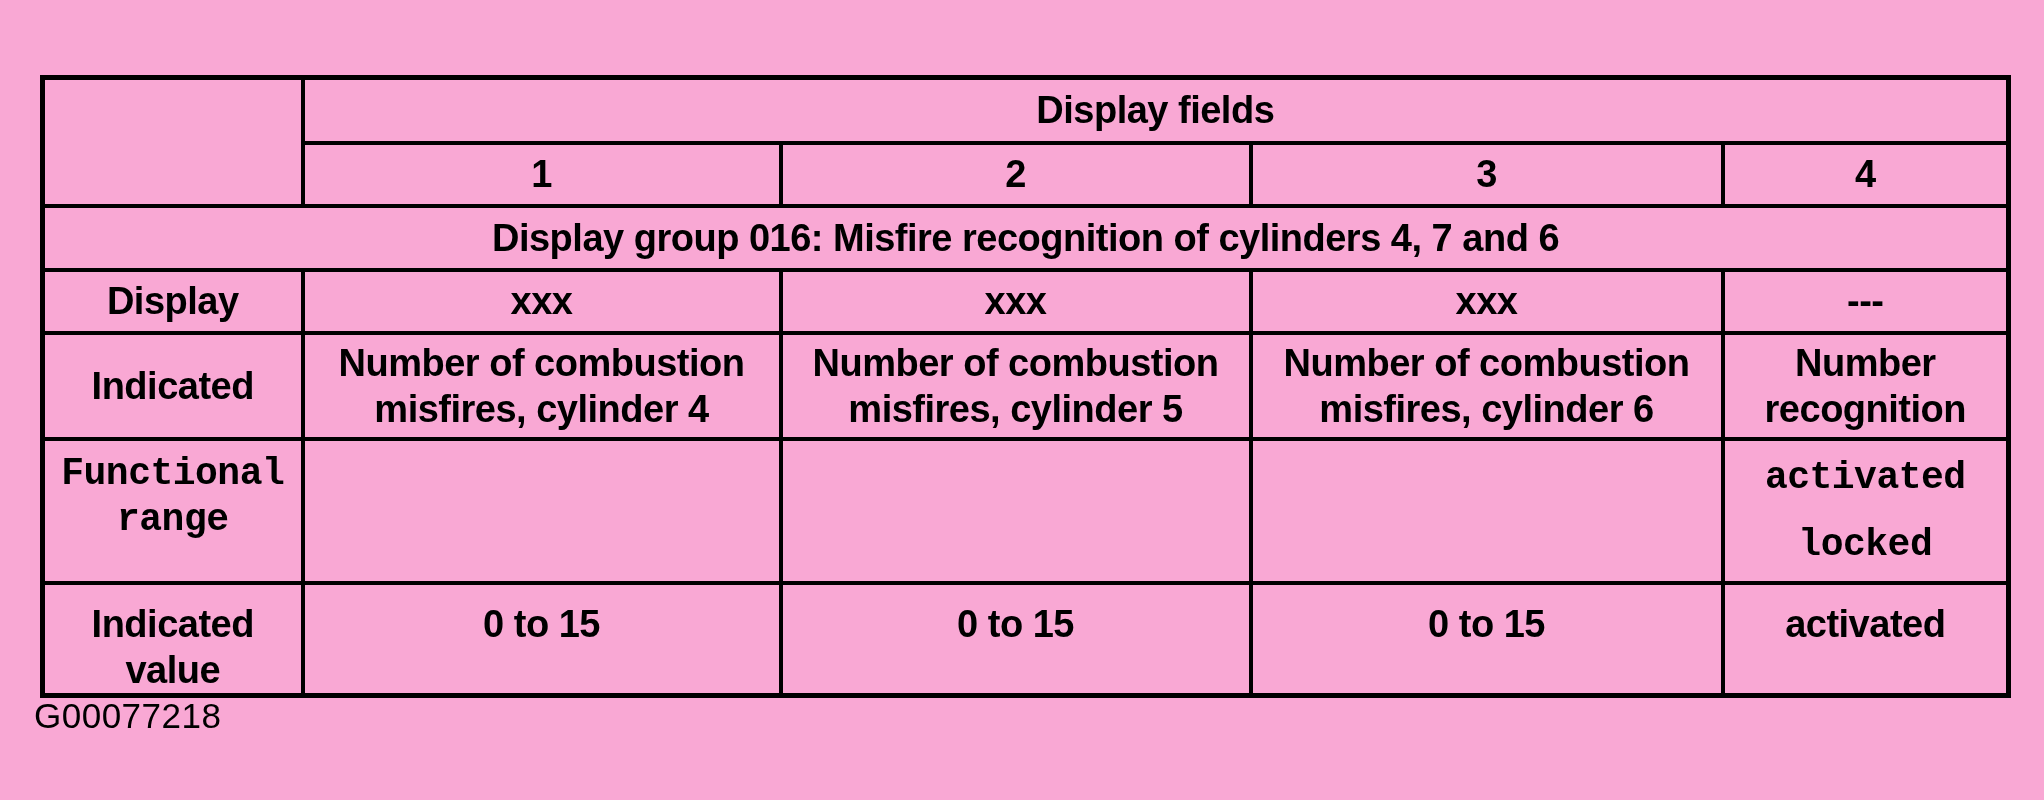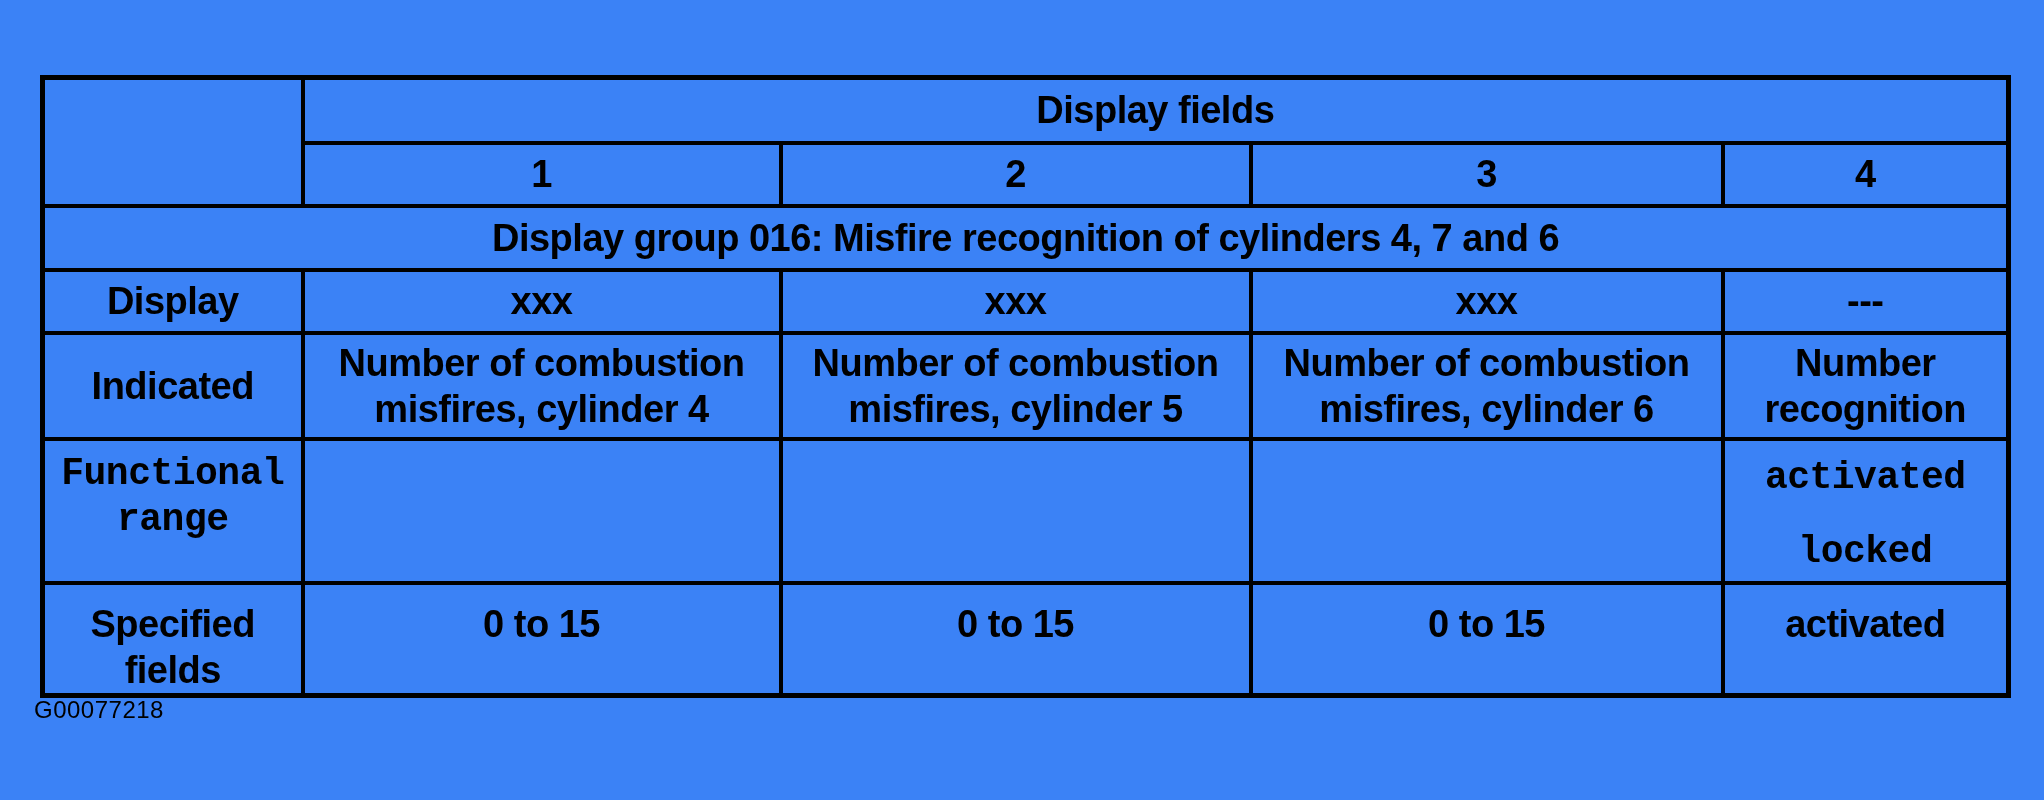--- a/index.html
+++ b/index.html
@@ -4,21 +4,21 @@
 <style>
   html, body {
     margin: 0;
     padding: 0;
     background: #ffffff;
   }
   .canvas {
     position: relative;
     width: 2044px;
     height: 800px;
-    background: #3b82f6;
+    background: #f9a8d4;
     color: #000000;
     font-family: "Liberation Sans", "DejaVu Sans", sans-serif;
     overflow: hidden;
   }
   table.doc {
     position: absolute;
     left: 40px;
     top: 75px;
     width: 1966px;
     border-collapse: collapse;
@@ -49,32 +49,32 @@
   td.group-cell {
     text-align: left;
     padding-left: 10px;
   }
   tr.r-functional td {
     vertical-align: top;
     font-family: Liberation Mono, monospace;
   }
   tr.r-functional td.row-label { padding-top: 10px; }
   tr.r-functional td.fn-states { padding-top: 14px; }
-  .fn-state-gap { margin-top: 28px; }
+  .fn-state-gap { margin-top: 21px; }
 
   tr.r-specified td {
     vertical-align: top;
     padding-top: 16px;
   }
 
   .caption {
     position: absolute;
     left: 34px;
     top: 696px;
-    font-size: 24px;
+    font-size: 35px;
     font-weight: 400;
     letter-spacing: 0.5px;
     color: #000;
   }
 </style>
 </head>
 <body>
 
 <div class="canvas">
 
@@ -125,21 +125,21 @@
       <td></td>
       <td></td>
       <td></td>
       <td class="fn-states">
         <div>activated</div>
         <div class="fn-state-gap">locked</div>
       </td>
     </tr>
 
     <tr class="r-specified">
-      <td class="row-label">Specified fields</td>
+      <td class="row-label">Indicated value</td>
       <td>0 to 15</td>
       <td>0 to 15</td>
       <td>0 to 15</td>
       <td>activated</td>
     </tr>
   </tbody>
     </table>
 
   <div class="caption">G00077218</div>
 

